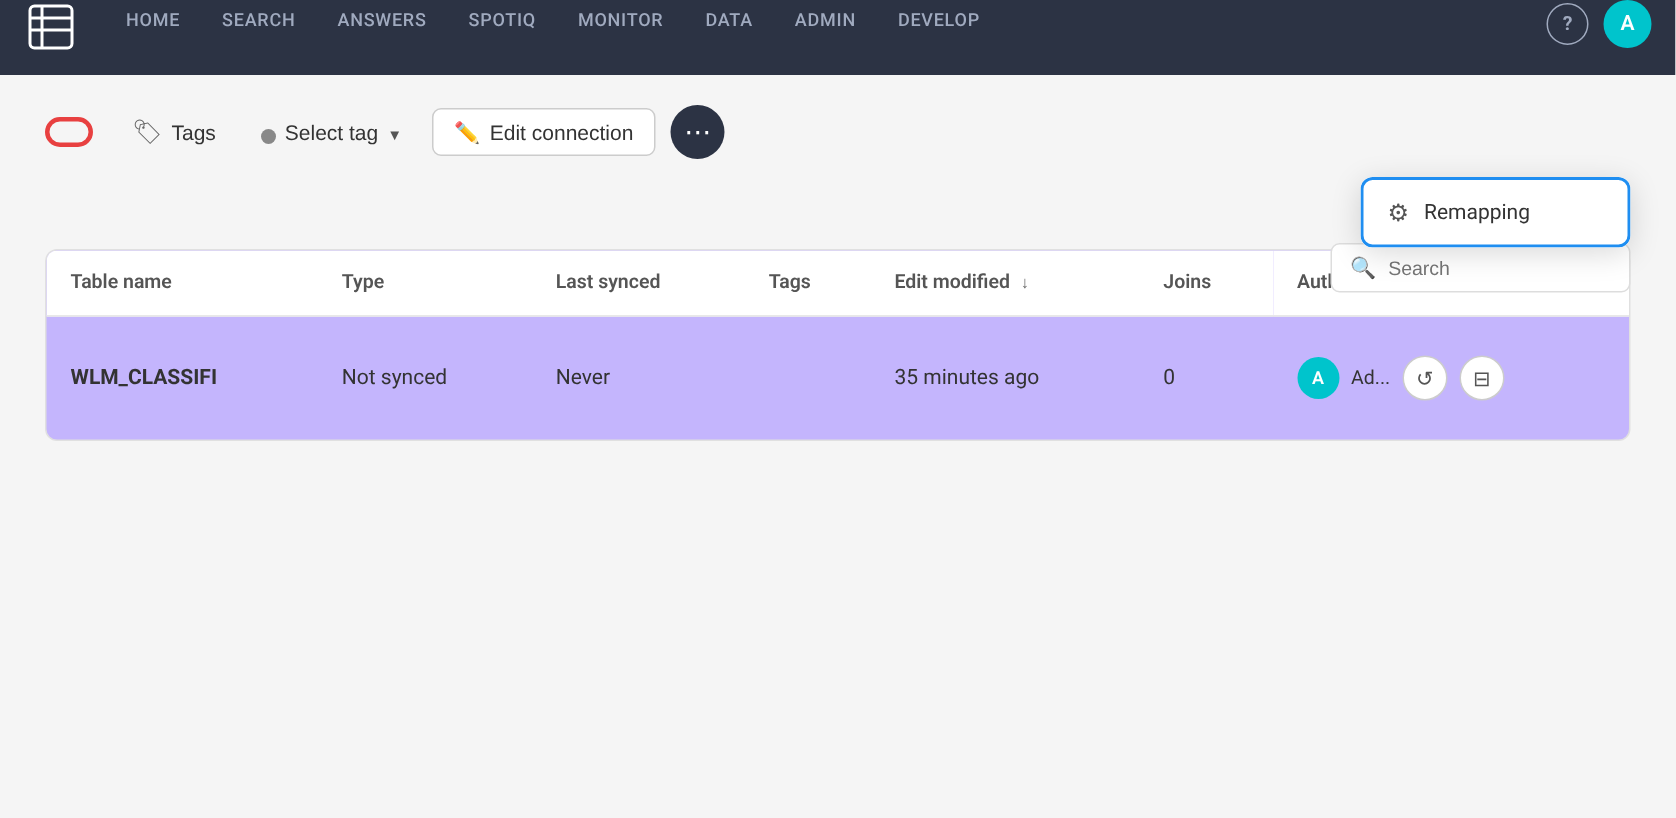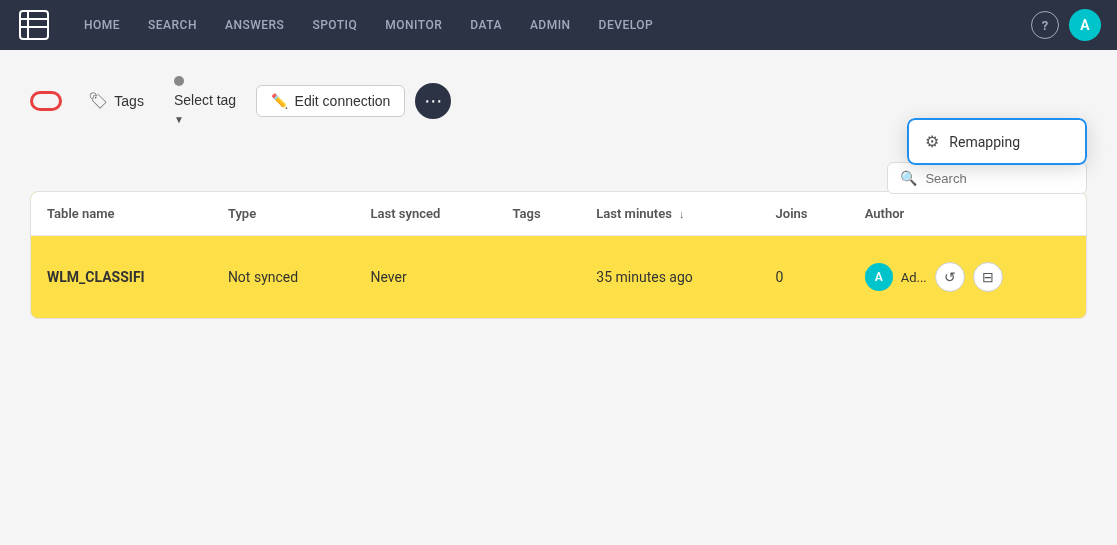--- a/index.html
+++ b/index.html
@@ -3,21 +3,21 @@
   <meta charset="utf-8">
   <style>
     * { box-sizing: border-box; margin: 0; padding: 0; }
     body { font-family: -apple-system, BlinkMacSystemFont, 'Segoe UI', Roboto, sans-serif; background: #f5f5f5; min-height: 545px; width: 1117px; overflow: hidden; }
 
     
     .navbar {
       background: #2c3344;
       height: 50px;
       display: flex;
-      align-items: center;
+      align-items: flex-start;
       padding: 0 16px;
       gap: 0;
     }
     .navbar-logo {
       display: flex; align-items: center; margin-right: 20px;
     }
     .navbar-logo svg { width: 36px; height: 36px; }
     .nav-links {
       display: flex; align-items: center; flex: 1; gap: 4px;
     }
@@ -82,23 +82,23 @@
     .header-actions {
       display: flex; align-items: center; gap: 10px;
     }
     .tags-btn {
       display: flex; align-items: center; gap: 6px;
       background: none; border: none; cursor: pointer;
       color: #333; font-size: 14px; padding: 6px 10px;
     }
     .tag-icon { color: #666; font-size: 16px; }
     .select-tag-btn {
-      display: flex; align-items: flex-start; gap: 6px;
+      display: flex; align-items: flex-end; gap: 6px;
       background: none; border: none; cursor: pointer;
-      color: #333; font-size: 14px; padding: 6px 10px; flex-direction: column;
+      color: #333; font-size: 14px; padding: 6px 10px;
     }
     .dot-indicator {
       width: 10px; height: 10px; border-radius: 50%; background: #888;
     }
     .chevron-down { font-size: 10px; color: #555; }
     .edit-connection-btn {
       display: flex; align-items: center; gap: 6px;
       background: #fff; border: 1.5px solid #ccc; border-radius: 6px;
       cursor: pointer; color: #333; font-size: 14px; padding: 7px 14px;
       font-weight: 500;
@@ -154,21 +154,21 @@
     .search-bar input {
       border: none; outline: none;
       font-size: 13px; color: #666;
       background: transparent;
       width: 100%;
     }
     .search-icon { color: #999; font-size: 14px; }
 
     
     .table-container {
-      background: #fde047;
+      background: #c4b5fd;
       border-radius: 8px;
       border: 1px solid #e0e0e0;
       overflow: hidden;
       margin-top: 60px;
     }
     .table {
       width: 100%;
       border-collapse: collapse;
     }
     .table thead tr {
@@ -290,21 +290,21 @@
 
   <div class="table-container">
     <table class="table">
       <thead>
         <tr>
           <th>Table name</th>
           <th>Type</th>
           <th>Last synced</th>
           <th>Tags</th>
           <th class="sortable">
-            <span>Last minutes</span>
+            <span>Edit modified</span>
             <span class="sort-icon">↓</span>
           </th>
           <th>Joins</th>
           <th>Author</th>
         </tr>
       </thead>
       <tbody>
         <tr>
           <td>WLM_CLASSIFI</td>
           <td>Not synced</td>

